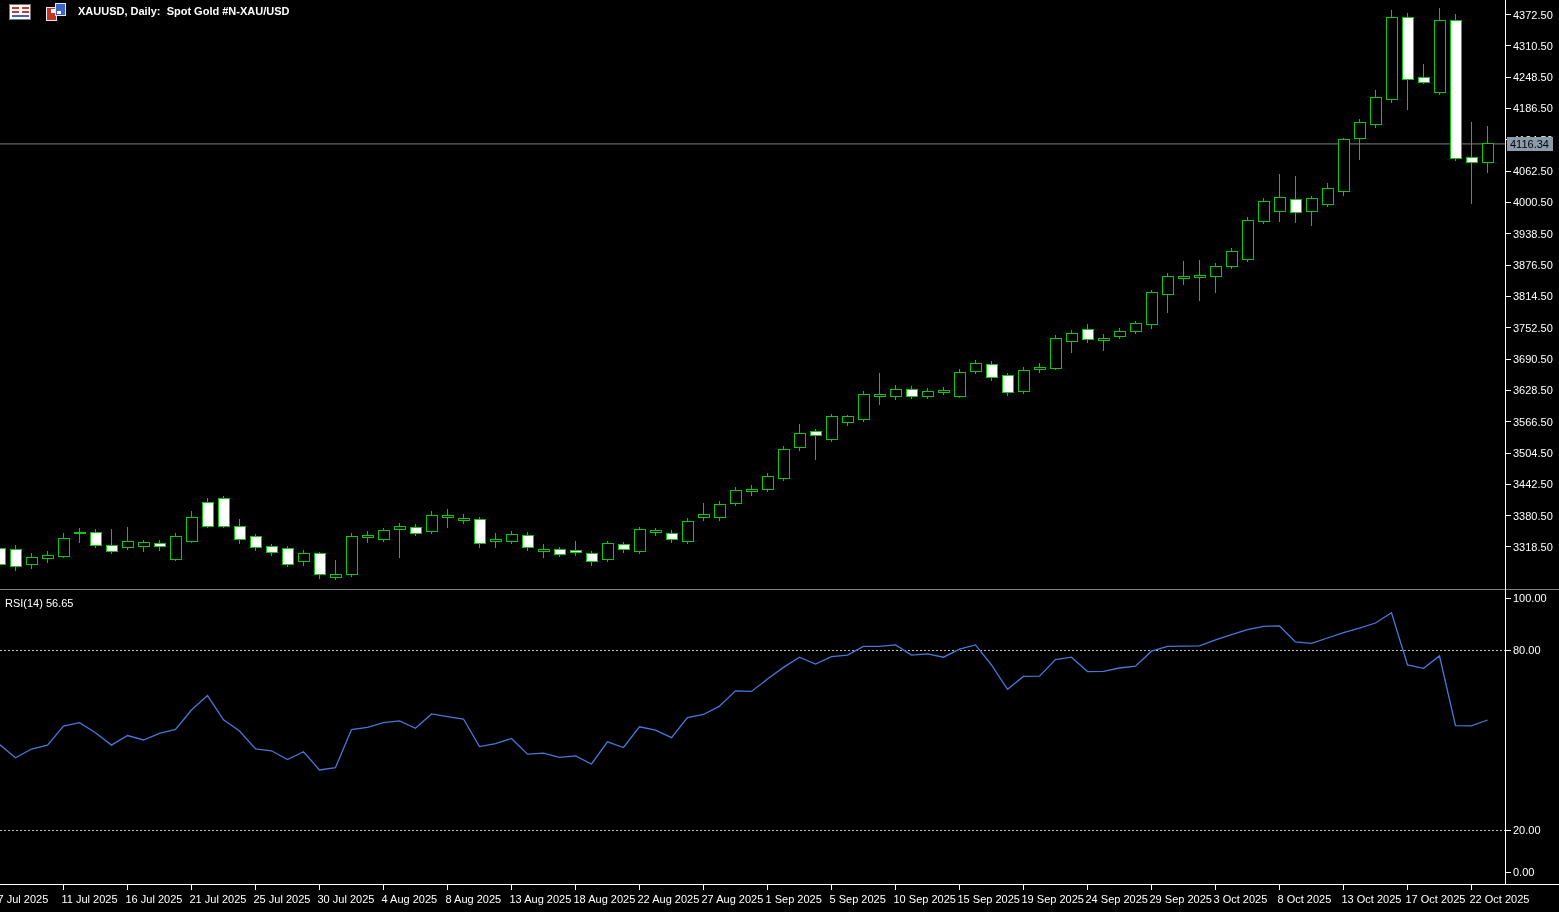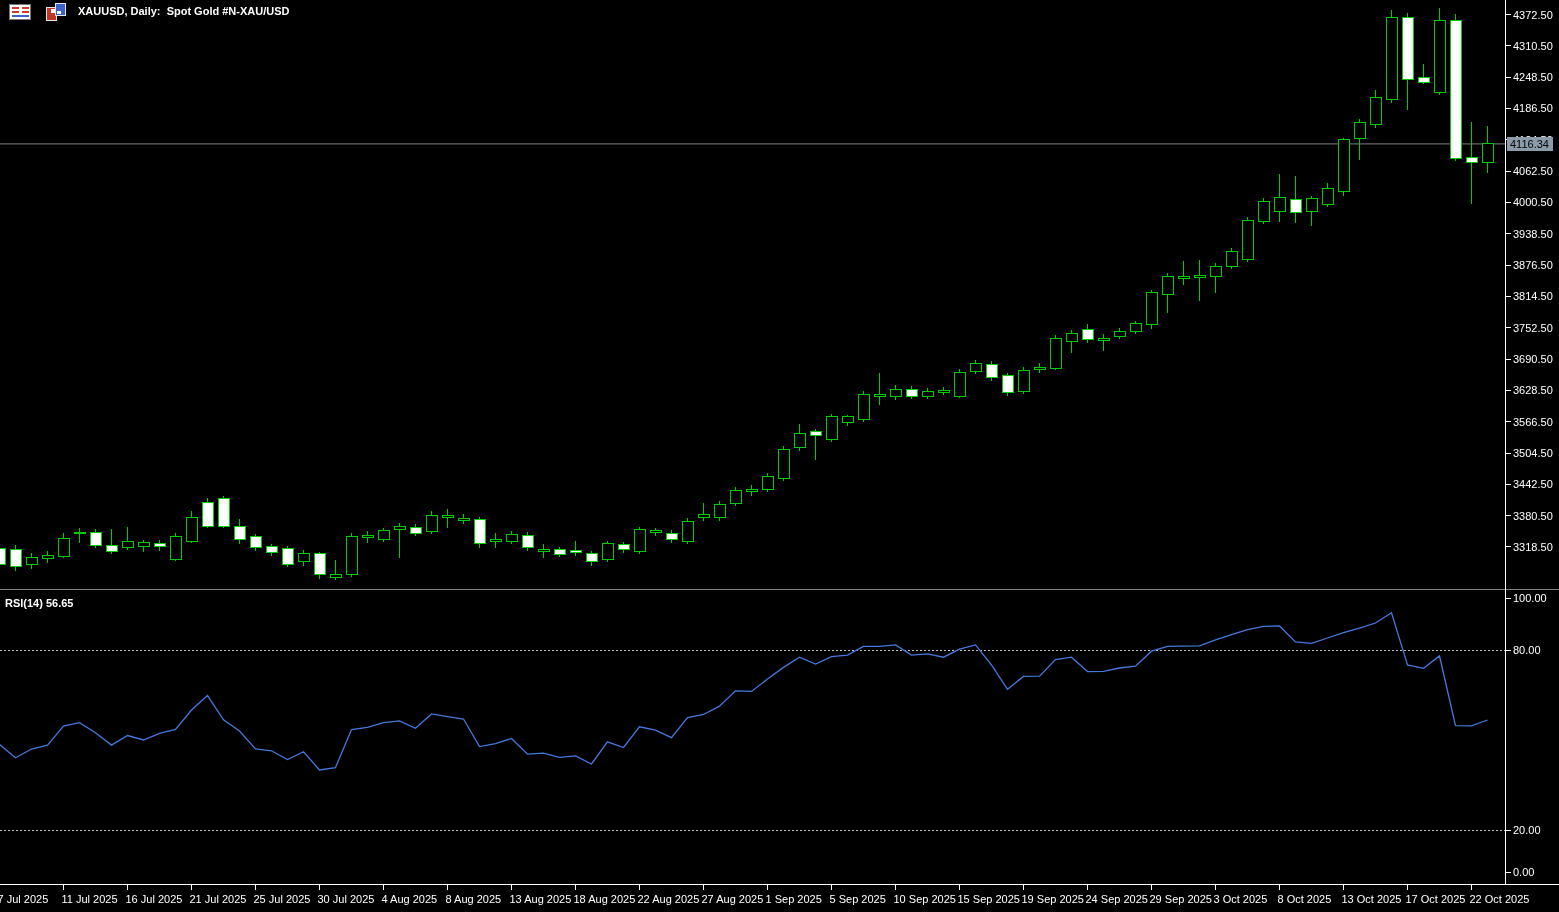--- a/index.html
+++ b/index.html
@@ -1,20 +1,20 @@
 <!DOCTYPE html>
 <html><head>
 <meta charset="utf-8">
 <style>
   html,body{margin:0;padding:0;background:#000;}
   #app{position:relative;width:1559px;height:912px;background:#000;overflow:hidden;
        font-family:"Liberation Sans",sans-serif;}
   #chart-svg{position:absolute;left:0;top:0;}
   .title{position:absolute;left:78px;top:5px;color:#fff;font-size:11px;white-space:pre;font-weight:bold;}
-  .rsi-label{position:absolute;left:5px;top:597px;color:#fff;font-size:11px;font-weight:bold;}
+  .rsi-label{position:absolute;left:5px;top:597px;color:#fff;font-size:11px;}
   .price-tag{position:absolute;left:1507px;top:137px;width:46px;height:14px;
              background:#8C9BAA;color:#000;font-size:11px;line-height:14px;
              padding-left:3px;box-sizing:border-box;}
   
   .ic1{position:absolute;left:9px;top:4px;width:22px;height:16px;background:#fff;
        border:1px solid #777;box-sizing:border-box;}
   .ic1 i{position:absolute;top:2px;width:7px;height:8px;
          background:repeating-linear-gradient(180deg,#d03a2a 0 2px,#fff 2px 4px);}
   .ic1 i.l{left:2px;} .ic1 i.r{left:12px;}
   .ic1 u{position:absolute;left:2px;bottom:2px;width:17px;height:2px;background:#3a62c8;}

